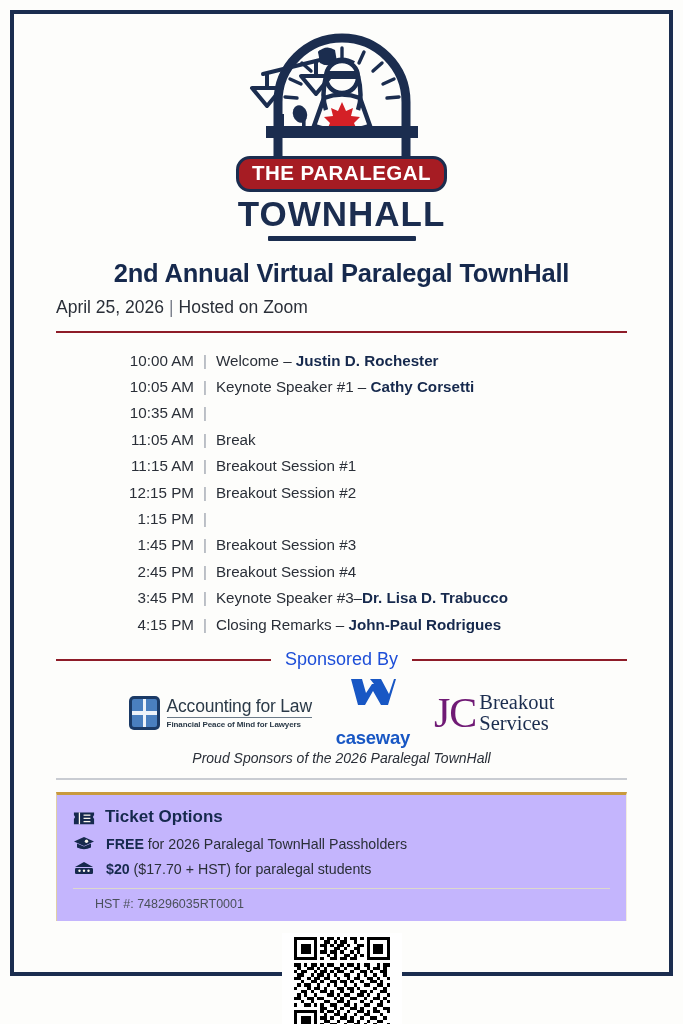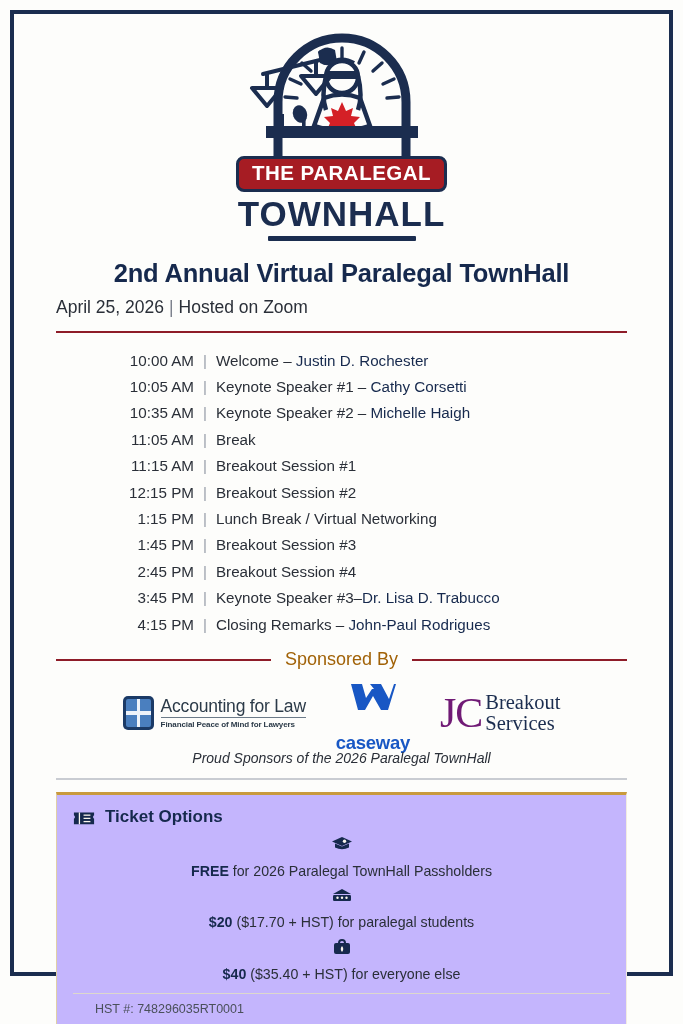--- a/index.html
+++ b/index.html
@@ -47,21 +47,21 @@
     position: relative;
     width: 220px;
     height: 128px;
   }
   .logo-art svg { display: block; }
 
   .logo-banner {
     margin-top: -2px;
     background: #a61c23;
     border: 3px solid #1b2d4f;
-    border-radius: 8px;
+    border-radius: 14px;
     color: #ffffff;
     font-weight: bold;
     font-size: 20.5px;
     letter-spacing: 0.5px;
     padding: 4px 13px 5px 13px;
     line-height: 1;
   }
   .logo-townhall {
     color: #1b2d4f;
     font-weight: bold;
@@ -119,44 +119,45 @@
     text-align: right;
     white-space: nowrap;
     flex: none;
   }
   .sched-bar {
     color: #9aa0aa;
     padding: 0 9px;
     flex: none;
   }
   .sched-desc { white-space: nowrap; }
-  .sched-desc b { color: #16294d; font-weight: normal; }
+  .sched-desc b { color: #16294d; font-weight: bold; }
 
   
   .sponsor-head {
     display: flex;
     align-items: center;
     margin-top: 12px;
     gap: 14px;
   }
   .sponsor-head .line {
     flex: 1;
     height: 2.5px;
     background: #8e1c28;
   }
   .sponsor-head .label {
     font-size: 18px;
-    color: #a16207;
+    color: #1d4ed8;
     white-space: nowrap;
   }
 
   .sponsor-row {
     display: flex;
+    align-items: center;
     justify-content: center;
-    gap: 30px;
+    gap: 24px;
     margin-top: 12px;
     height: 62px;
   }
 
   
   .afl { display: flex; align-items: center; gap: 7px; }
   .afl-mark {
     width: 31px; height: 34px;
     border-radius: 5px;
     background: #1b3a66;
@@ -228,21 +229,21 @@
     padding: 12px 16px 10px 16px;
   }
   .tk-title-row {
     display: flex; align-items: center; gap: 10px;
   }
   .tk-title {
     font-size: 17px; font-weight: bold; color: #16294d;
   }
   .tk-item {
     display: flex; align-items: center; gap: 11px;
-    margin-top: 9px; font-size: 14.2px; color: #2a2f38; flex-direction: column;
+    margin-top: 9px; font-size: 14.2px; color: #2a2f38;
   }
   .tk-item b { color: #16294d; font-weight: bold; }
   .tk-ico { width: 22px; flex: none; display: flex; justify-content: center; }
   .tk-div { height: 1px; background: #ddd8cc; margin: 11px 0 0 0; }
   .tk-hst {
     font-size: 12.5px; color: #4a505a; margin-top: 8px; padding-left: 22px;
   }
 
   
   .qr-wrap {
@@ -333,21 +334,20 @@
 
       <div class="sched-row">
         <span class="sched-time">10:05 AM</span>
         <span class="sched-bar">|</span>
         <span class="sched-desc"><span>Keynote Speaker #1 – </span><b>Cathy Corsetti</b></span>
       </div>
 
       <div class="sched-row">
         <span class="sched-time">10:35 AM</span>
         <span class="sched-bar">|</span>
-        <span class="sched-desc"><span>Keynote Speaker #2 – </span><b>Michelle Haigh</b></span>
       </div>
 
       <div class="sched-row">
         <span class="sched-time">11:05 AM</span>
         <span class="sched-bar">|</span>
         <span class="sched-desc"><span>Break</span><b></b></span>
       </div>
 
       <div class="sched-row">
         <span class="sched-time">11:15 AM</span>
@@ -357,21 +357,20 @@
 
       <div class="sched-row">
         <span class="sched-time">12:15 PM</span>
         <span class="sched-bar">|</span>
         <span class="sched-desc"><span>Breakout Session #2</span><b></b></span>
       </div>
 
       <div class="sched-row">
         <span class="sched-time">1:15 PM</span>
         <span class="sched-bar">|</span>
-        <span class="sched-desc"><span>Lunch Break / Virtual Networking</span><b></b></span>
       </div>
 
       <div class="sched-row">
         <span class="sched-time">1:45 PM</span>
         <span class="sched-bar">|</span>
         <span class="sched-desc"><span>Breakout Session #3</span><b></b></span>
       </div>
 
       <div class="sched-row">
         <span class="sched-time">2:45 PM</span>
@@ -470,30 +469,20 @@
             <g fill="#faf6ec">
               <circle cx="6.5" cy="9.8" r="1.2"></circle>
               <circle cx="11" cy="9.8" r="1.2"></circle>
               <circle cx="15.5" cy="9.8" r="1.2"></circle>
             </g>
           </svg>
         </span>
         <span><b>$20</b><span> ($17.70 + HST)  for paralegal students</span></span>
       </div>
 
-      <div class="tk-item">
-        <span class="tk-ico">
-          <svg width="20" height="16" viewBox="0 0 20 16">
-            <path d="M7 4 a3 3 0 0 1 6 0" fill="none" stroke="#16294d" stroke-width="2"></path>
-            <rect x="2" y="4" width="16" height="11" rx="2" fill="#16294d"></rect>
-            <path d="M10 7 q2.5 3 0 6 q-2.5 -3 0 -6" fill="#faf6ec"></path>
-          </svg>
-        </span>
-        <span><b>$40</b><span> ($35.40 + HST) for everyone else</span></span>
-      </div>
 
       <div class="tk-div"></div>
       <div class="tk-hst">HST #: 748296035RT0001</div>
     </div>
 
     <div class="qr-wrap">
       <div class="qr">
         <svg width="112" height="96" viewBox="0 0 29 29" shape-rendering="crispEdges">
           <rect width="29" height="29" fill="#ffffff"></rect>
           <g fill="#000000">

